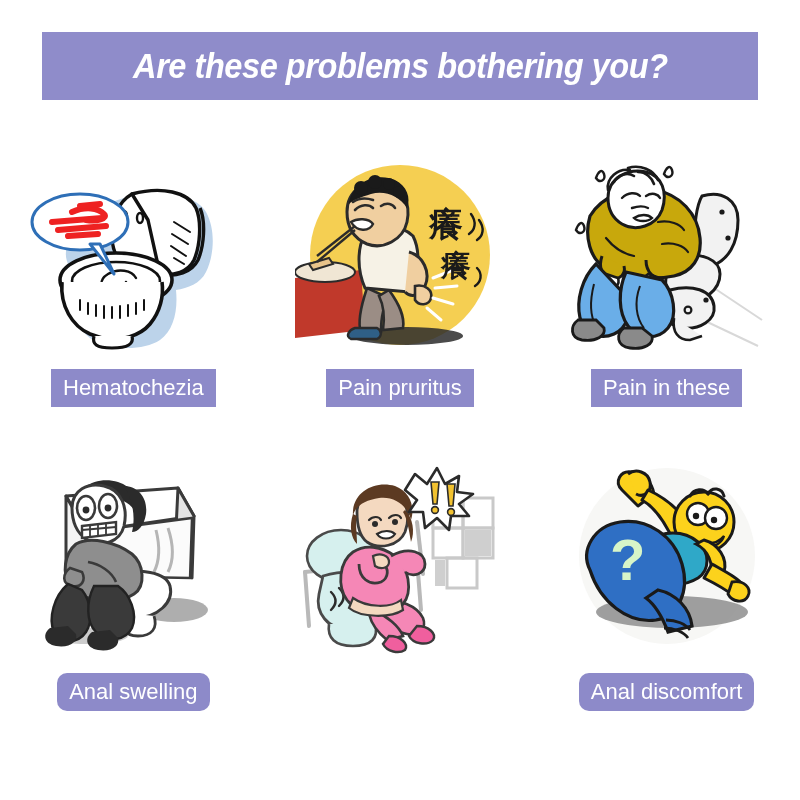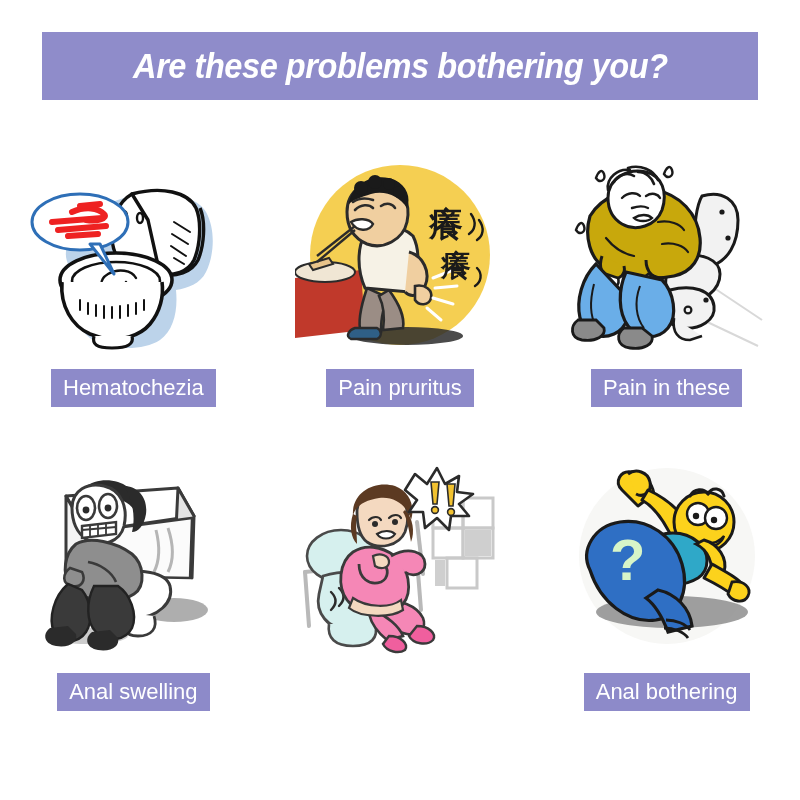--- a/index.html
+++ b/index.html
@@ -66,21 +66,21 @@
     color: #ffffff;
     font-size: 22px;
     line-height: 38px;
     height: 38px;
     padding: 0 12px;
     white-space: nowrap;
     font-family: "Liberation Sans", sans-serif;
   }
   
   .row1 .symptom-label { margin-top: 14px; }
-  .row2 .symptom-label { margin-top: 18px; }
+  .row2 .symptom-label { margin-top: 18px; border-radius: 10px; }
 </style>
 </head>
 <body>
 
 <div id="header-banner">
   <div id="header-title">Are these problems bothering you?</div>
 </div>
 
 <div id="symptom-grid">
 
@@ -454,16 +454,16 @@
         <path d="M96 130 C114 134 128 148 130 166 L106 172 C100 156 92 144 84 138 Z" fill="#2f6fc4" stroke="#1a1a1a" stroke-width="3.2"></path>
 
         <g stroke="#1a1a1a" stroke-width="2.8" fill="none">
           <path d="M104 160 C114 160 124 164 128 170"></path>
           <path d="M102 168 C112 168 122 172 126 178"></path>
         </g>
 
         <text x="48" y="120" font-family="'Liberation Sans', sans-serif" font-size="58" font-weight="bold" fill="#d7f5c8">?</text>
       </svg>
     </div>
-    <div class="symptom-label">Anal bothering</div>
+    <div class="symptom-label">Anal discomfort</div>
   </div>
 
 </div>
 
 </body></html>

